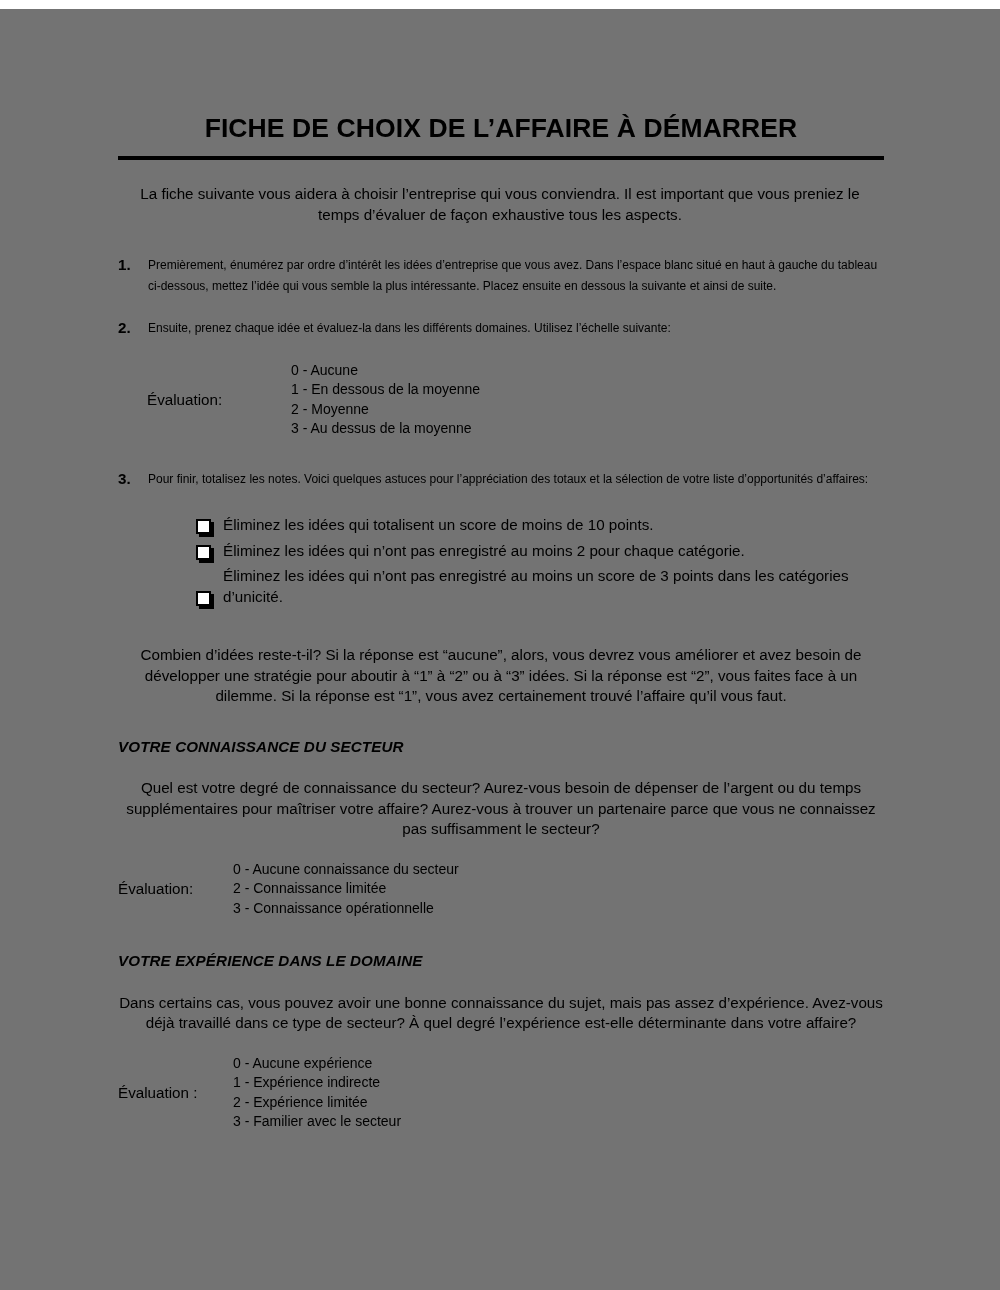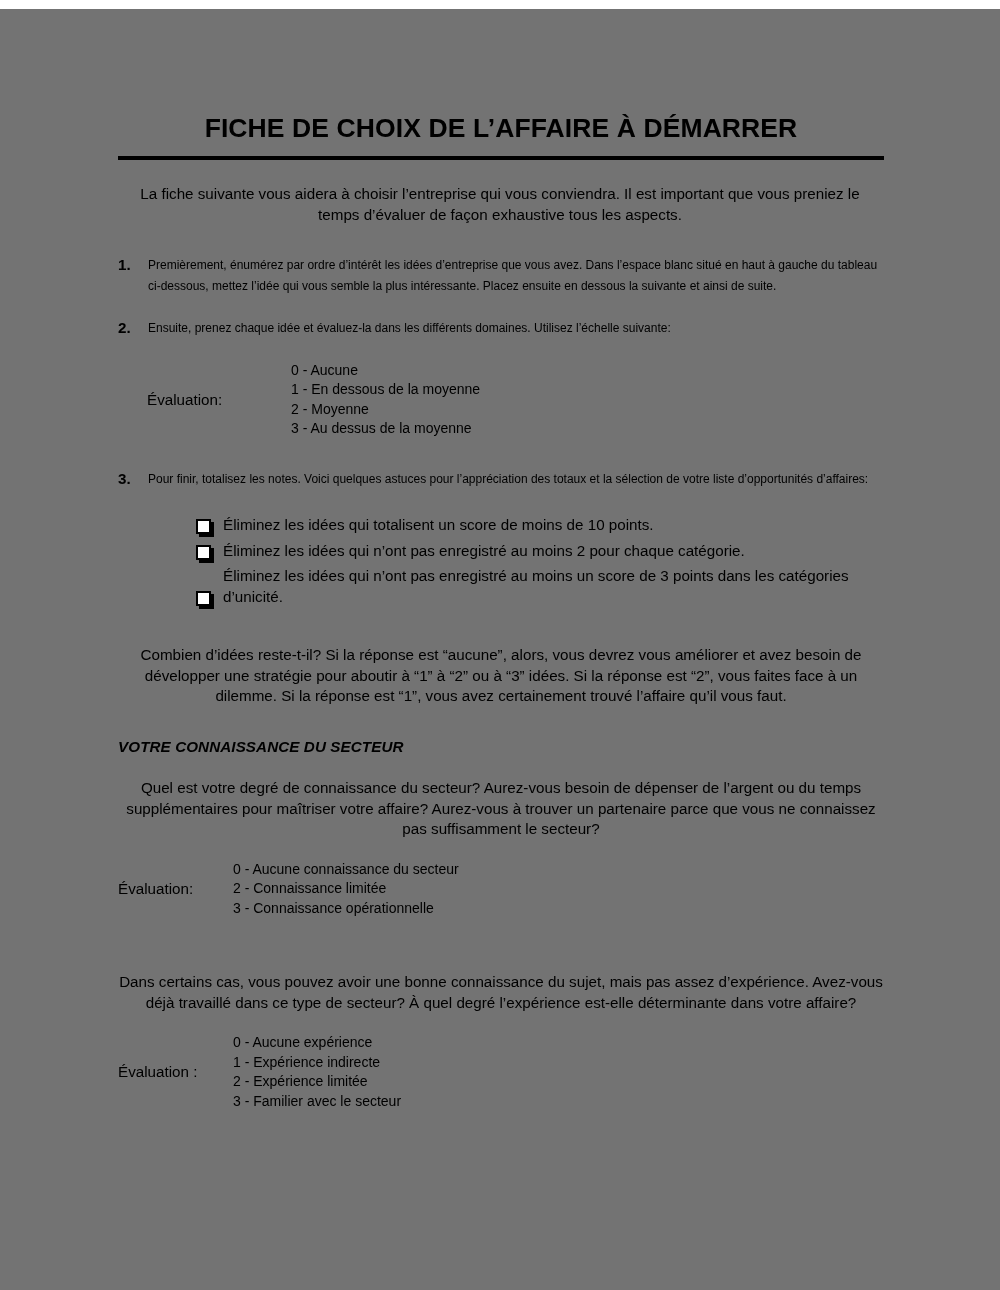--- a/index.html
+++ b/index.html
@@ -232,20 +232,21 @@
       <div class="eval-label">Évaluation:</div>
       <div class="eval-options">
         <div class="eval-option">0 - Aucune connaissance du secteur</div>
         <div class="eval-option">2 - Connaissance limitée</div>
         <div class="eval-option">3 - Connaissance opérationnelle</div>
       </div>
     </div>
 
     <div class="spacer-sect2"></div>
 
+    <h2 class="section-heading">VOTRE EXPÉRIENCE DANS LE DOMAINE</h2>
 
     <div class="after-heading"></div>
 
     <p class="para">Dans certains cas, vous pouvez avoir une bonne connaissance du sujet, mais pas assez d’expérience. Avez-vous déjà travaillé dans ce type de secteur? À quel degré l’expérience est-elle déterminante dans votre affaire?</p>
 
     <div class="eval-block flush">
       <div class="eval-label">Évaluation :</div>
       <div class="eval-options">
         <div class="eval-option">0 - Aucune expérience</div>
         <div class="eval-option">1 - Expérience indirecte</div>

